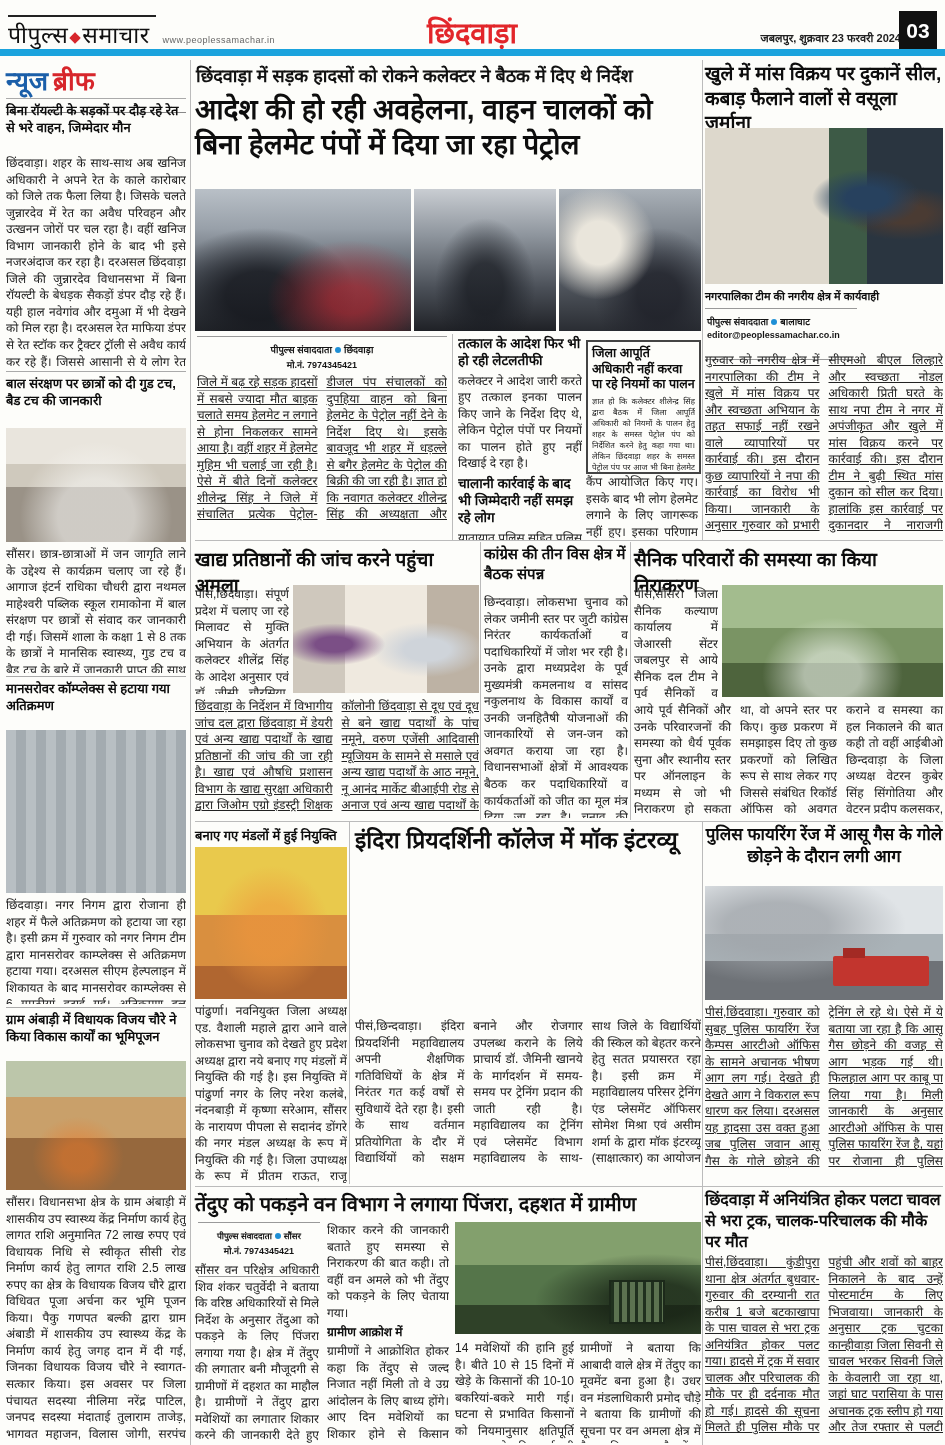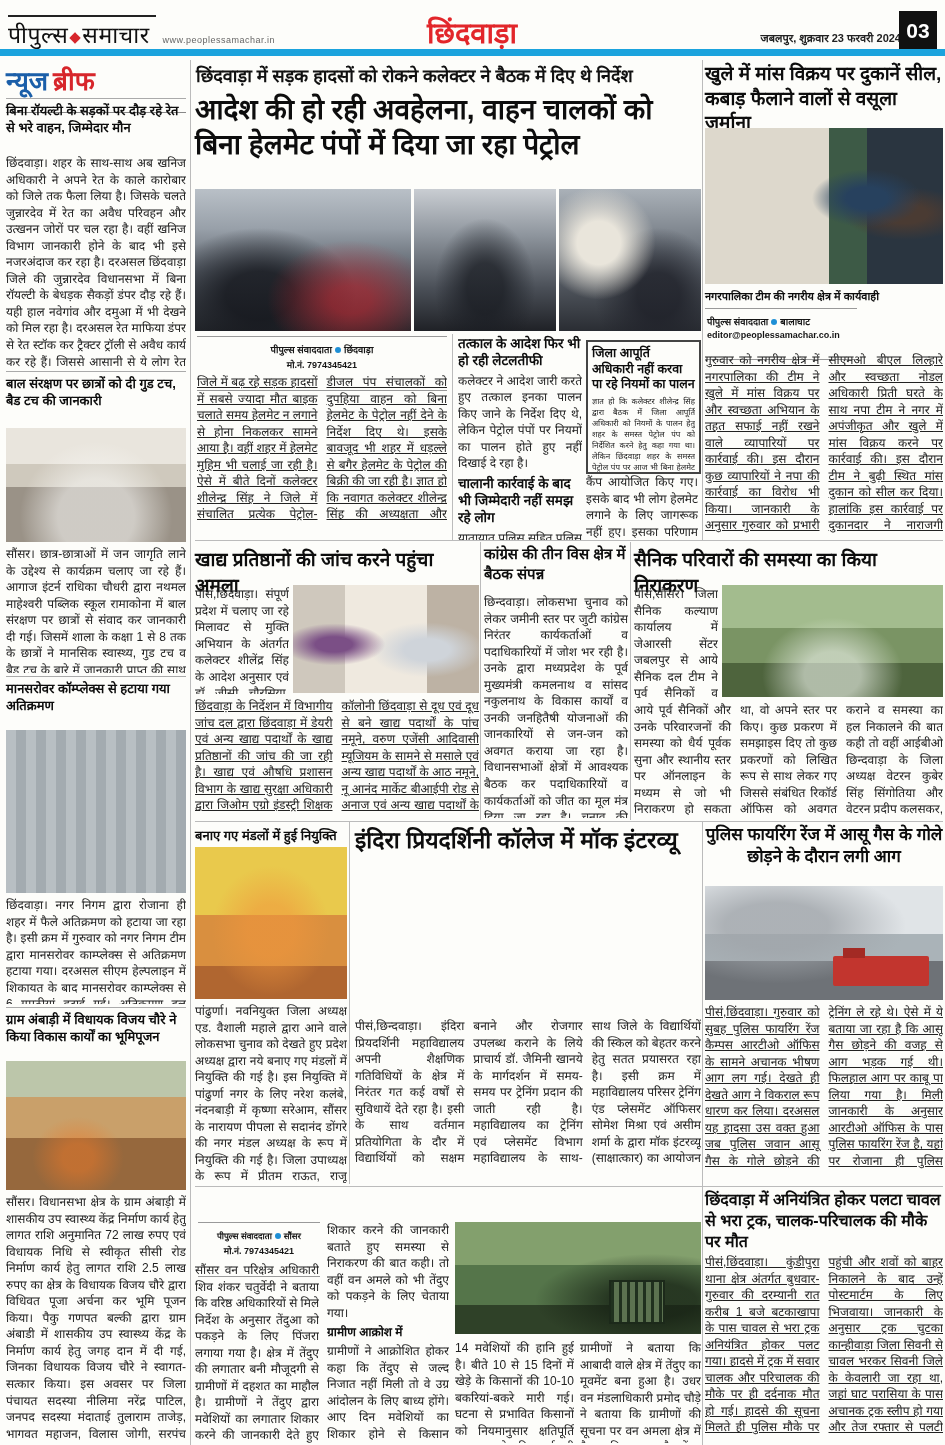--- a/index.html
+++ b/index.html
@@ -154,20 +154,21 @@
 
   <div class="abs hl" style="left:355px;top:823px;width:348px;font-size:23px;">इंदिरा प्रियदर्शिनी कॉलेज में मॉक इंटरव्यू</div>
   <div class="abs body-t cols3" style="left:355px;top:1018px;width:346px;height:164px;">पीसं,छिन्दवाड़ा। इंदिरा प्रियदर्शिनी महाविद्यालय अपनी शैक्षणिक गतिविधियों के क्षेत्र में निरंतर गत कई वर्षों से सुविधायें देते रहा है। इसी के साथ वर्तमान प्रतियोगिता के दौर में विद्यार्थियों को सक्षम बनाने और रोजगार उपलब्ध कराने के लिये प्राचार्य डॉ. जैमिनी खानये के मार्गदर्शन में समय-समय पर ट्रेनिंग प्रदान की जाती रही है। महाविद्यालय का ट्रेनिंग एवं प्लेसमेंट विभाग महाविद्यालय के साथ-साथ जिले के विद्यार्थियों की स्किल को बेहतर करने हेतु सतत प्रयासरत रहा है। इसी क्रम में महाविद्यालय परिसर ट्रेनिंग एंड प्लेसमेंट ऑफिसर सोमेश मिश्रा एवं असीम शर्मा के द्वारा मॉक इंटरव्यू (साक्षात्कार) का आयोजन किया गया। जिसमें इंटरव्यू बोर्ड में टेक महिन्द्रा के बिजनेस एनालिस्ट आदित्य जैन, माइक्रोबायोलॉजिस्ट डॉ. रनधीर कुमार एवं फार्मा इंडस्ट्रीस से राकेश बांगरे ने एमएससी के 15 विद्यार्थियों का मॉक इंटरव्यू लिया। विद्यार्थी सेवंती पवार, जया शेंडे, आनंद वर्मा, आमीष अहिरवार, सौरभ वर्मा ने मॉक इंटरव्यू को आगामी प्रतियोगिता का सामना करने में बहुत उपयोगी बताते हुये अपनी कमियों को जानकर उसमें सुधार लाने में सहायक बताया।</div>
 
   <div class="abs hl" style="left:705px;top:824px;width:238px;font-size:17px;line-height:1.3;text-align:center;">पुलिस फायरिंग रेंज में आसू गैस के गोले छोड़ने के दौरान लगी आग</div>
   <div class="ph ph-fire" style="left:705px;top:886px;width:238px;height:114px;">
     <div class="fire-truck"></div>
   </div>
   <div class="abs body-t cols2" style="left:705px;top:1004px;width:238px;height:178px;">पीसं,छिंदवाड़ा। गुरुवार को सुबह पुलिस फायरिंग रेंज कैम्पस आरटीओ ऑफिस के सामने अचानक भीषण आग लग गई। देखते ही देखते आग ने विकराल रूप धारण कर लिया। दरअसल यह हादसा उस वक्त हुआ जब पुलिस जवान आसू गैस के गोले छोड़ने की ट्रेनिंग ले रहे थे। ऐसे में ये बताया जा रहा है कि आसू गैस छोड़ने की वजह से आग भड़क गई थी। फिलहाल आग पर काबू पा लिया गया है। मिली जानकारी के अनुसार आरटीओ ऑफिस के पास पुलिस फायरिंग रेंज है, यहां पर रोजाना ही पुलिस जवानों द्वारा फायरिंग सहित अन्य ट्रेनिंग ली जाती है। ऐसे में सुबह पुलिस जवान आसू गैस छोड़ने की ट्रेनिंग कर रहे थे, जहां अचानक ही 15 एकड़ के रकबे में आग फैल गई। जानकारी लगते ही पुलिस कर्मी एवं फायर ब्रिगेड पहुंची और शासकीय भूमि में लगी आग को काबू में लाने लगातार कोशिश करते रहे। बावजूद इसके भी आग पर काबू नहीं पाया गया। हालांकि इस हादसे में कोई जनहानि की सूचना नहीं है।</div>
 
+  <div class="abs hl" style="left:195px;top:1190px;width:508px;font-size:20px;">तेंदुए को पकड़ने वन विभाग ने लगाया पिंजरा, दहशत में ग्रामीण</div>
   <div class="abs byline" style="left:198px;top:1222px;width:122px;">
     <span class="nm" style="font-size:8.5px;">पीपुल्स संवाददाता</span><span class="dot"></span><span class="nm" style="font-size:8.5px;">सौंसर</span>
     <span class="ph2">मो.नं. 7974345421</span>
   </div>
   <div class="abs body-t" style="left:195px;top:1262px;width:124px;height:181px;">सौंसर वन परिक्षेत्र अधिकारी शिव शंकर चतुर्वेदी ने बताया कि वरिष्ठ अधिकारियों से मिले निर्देश के अनुसार तेंदुआ को पकड़ने के लिए पिंजरा लगाया गया है। क्षेत्र में तेंदुए की लगातार बनी मौजूदगी से ग्रामीणों में दहशत का माहौल है। ग्रामीणों ने तेंदुए द्वारा मवेशियों का लगातार शिकार करने की जानकारी देते हुए वन विभाग से समस्या के शीघ्र निराकरण की मांग की है।</div>
   <div class="abs" style="left:327px;top:1222px;width:122px;height:221px;overflow:hidden;">
     <div class="body-t">शिकार करने की जानकारी बताते हुए समस्या से निराकरण की बात कही। तो वहीं वन अमले को भी तेंदुए को पकड़ने के लिए चेताया गया।</div>
     <div class="subhead" style="font-size:12px;">ग्रामीण आक्रोश में</div>
     <div class="body-t">ग्रामीणों ने आक्रोशित होकर कहा कि तेंदुए से जल्द निजात नहीं मिली तो वे उग्र आंदोलन के लिए बाध्य होंगे। आए दिन मवेशियों का शिकार होने से किसान परेशान हैं।</div>
     <div class="subhead" style="font-size:12px;">वन अधिकारियों का कहना</div>

